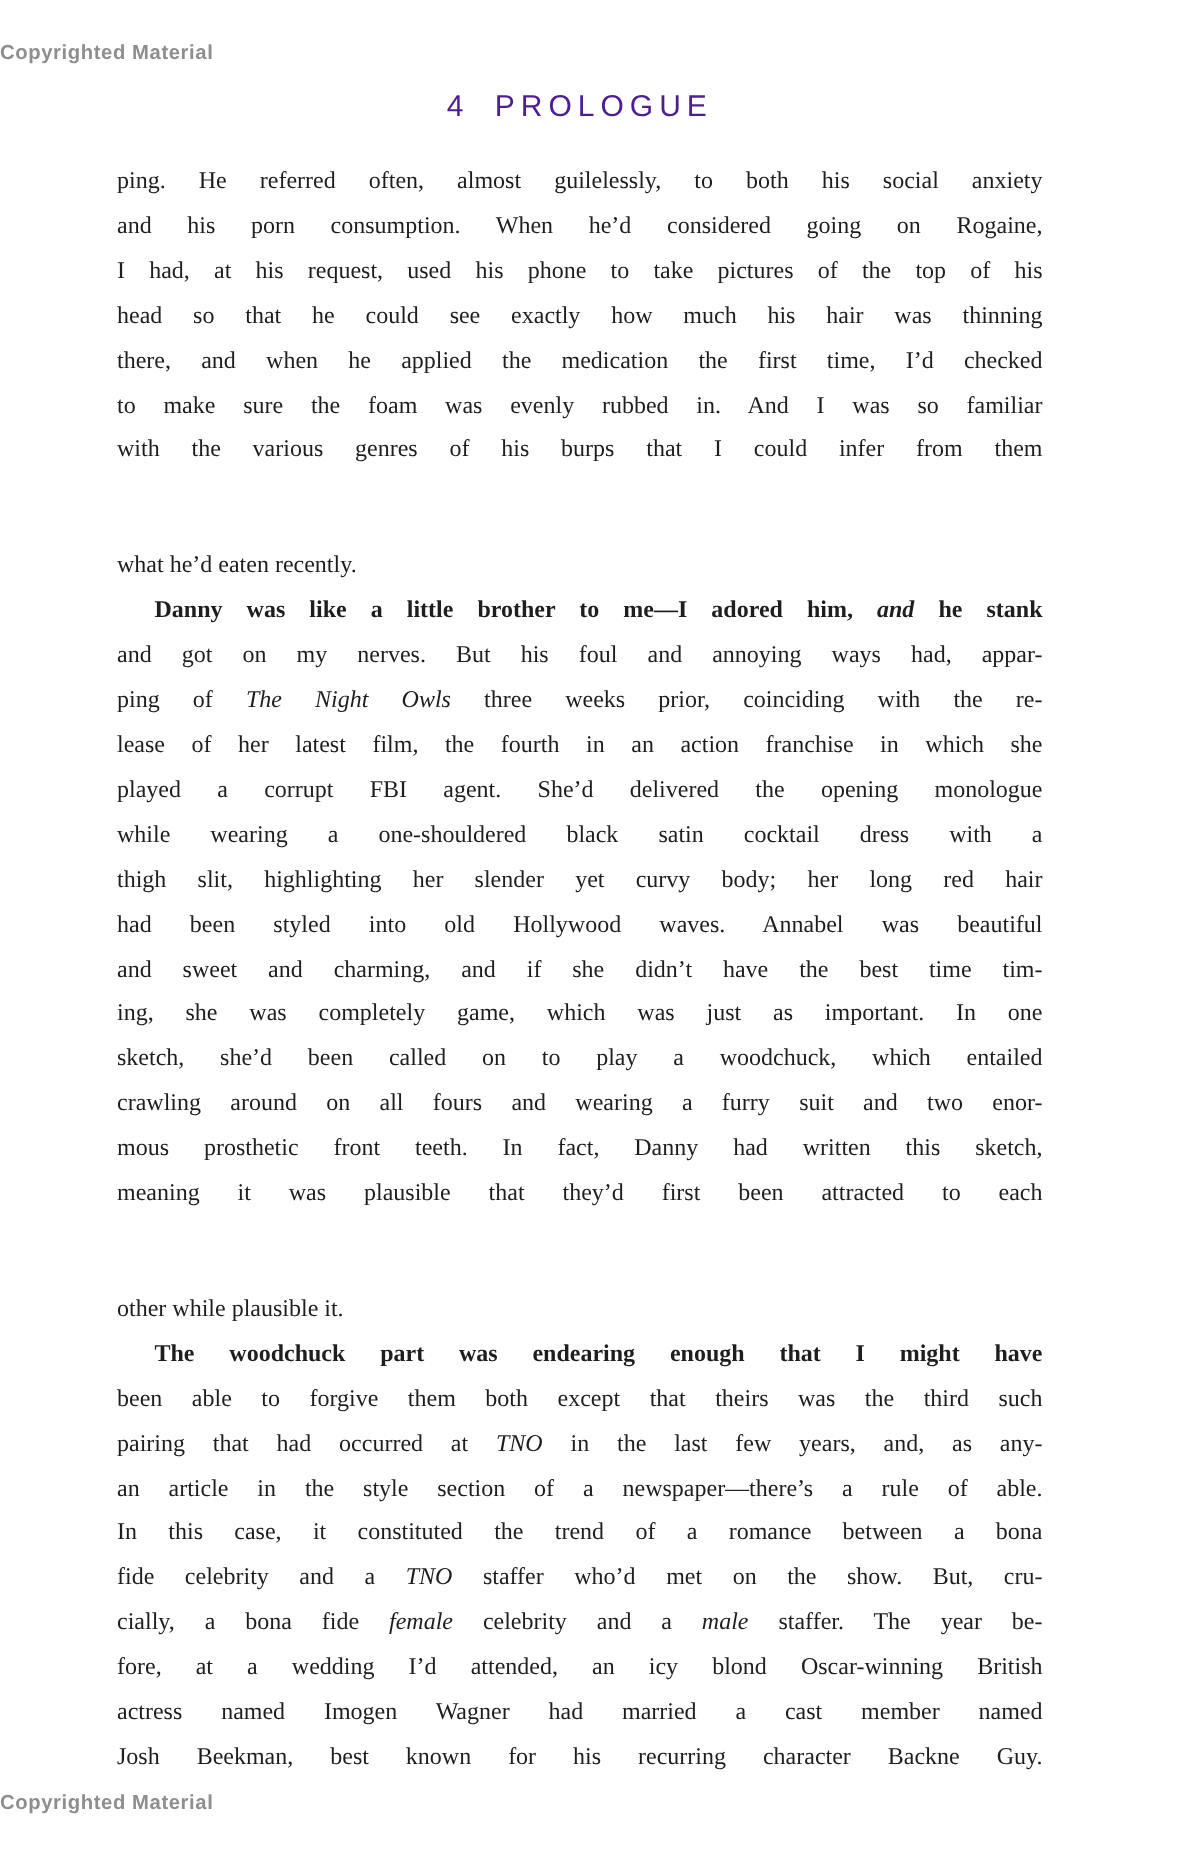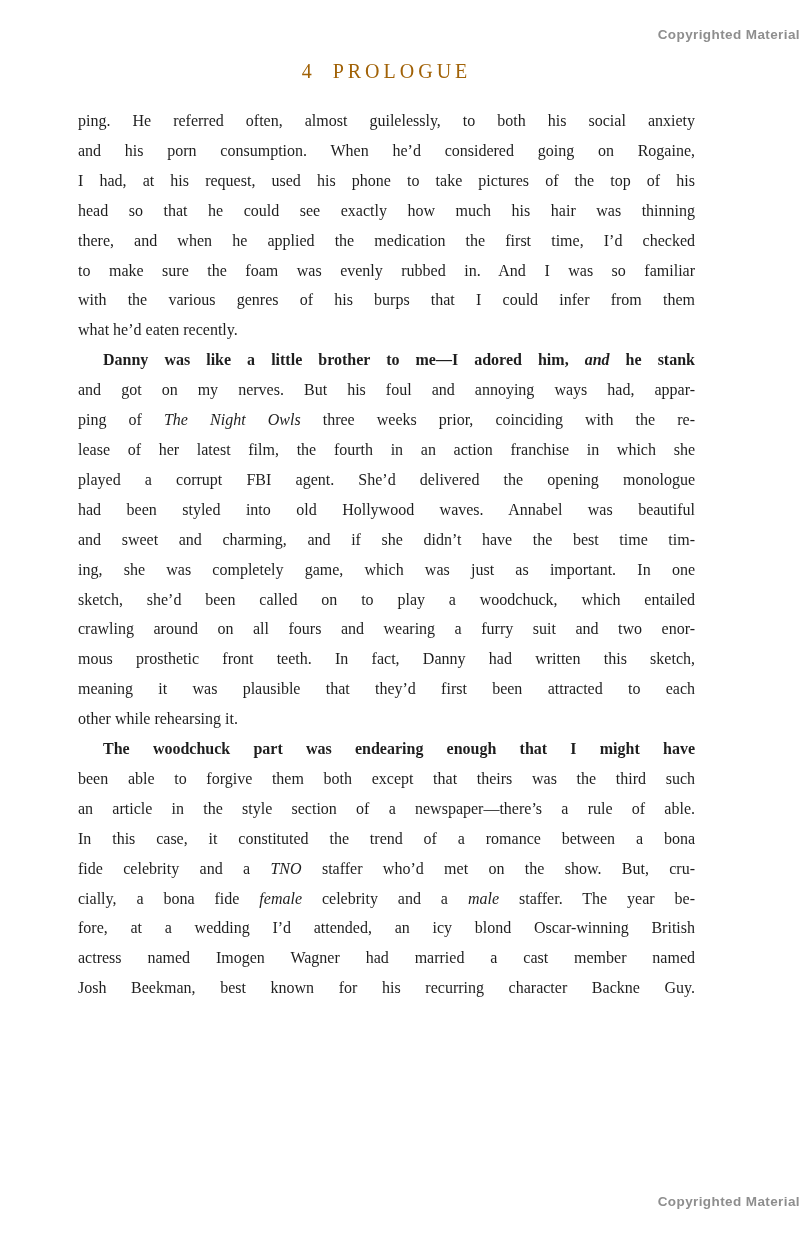--- a/index.html
+++ b/index.html
@@ -13,21 +13,21 @@
     height: 1235px;
     background: #ffffff;
     font-family: "Liberation Serif", serif;
     color: #1e1e1e;
     overflow: hidden;
   }
   .copyright {
     position: absolute;
     left: 0;
     width: 800px;
-    text-align: right;
+    text-align: left;
     font-family: "Liberation Sans", sans-serif;
     font-size: 13.5px;
     font-weight: bold;
     color: #8e8e8e;
     letter-spacing: 0.4px;
   }
   .copyright.top { top: 27px; }
   .copyright.bottom { top: 1194px; }
   .running-head {
     position: absolute;
@@ -57,67 +57,71 @@
     line-height: 29.9px;
   }
   .para { margin: 0; padding: 0; }
   .line {
     text-align: justify;
     text-align-last: justify;
   }
   .line.short {
     text-align: right;
     text-align-last: left;
+    margin-top: 47px;
   }
   .para.indent .line:first-child {
     text-indent: 25px;
     font-weight: bold;
   }
   .line em { font-style: italic; }
 </style>
 </head>
 <body>
 
 <div class="page" style="background: rgb(255, 255, 255); color: rgb(30, 30, 30);">
 
   <div class="copyright top" style="color: rgb(142, 142, 142);">Copyrighted Material</div>
 
-  <div class="running-head" style="color: #a16207; font-family: Liberation Serif, serif;">
+  <div class="running-head" style="color: #4c1d95;">
     <span class="pagenum">4</span><span class="chapter">PROLOGUE</span>
   </div>
 
   <div class="body-text" id="body-text">
       <div class="para">
         <div class="line"><span>ping. He referred often, almost guilelessly, to both his social anxiety</span></div>
         <div class="line"><span>and his porn consumption. When he’d considered going on Rogaine,</span></div>
         <div class="line"><span>I had, at his request, used his phone to take pictures of the top of his</span></div>
         <div class="line"><span>head so that he could see exactly how much his hair was thinning</span></div>
         <div class="line"><span>there, and when he applied the medication the first time, I’d checked</span></div>
         <div class="line"><span>to make sure the foam was evenly rubbed in. And I was so familiar</span></div>
         <div class="line"><span>with the various genres of his burps that I could infer from them</span></div>
         <div class="line short"><span>what he’d eaten recently.</span></div>
       </div>
       <div class="para indent">
         <div class="line"><span>Danny was like a little brother to me—I adored him, </span><em>and</em><span> he stank</span></div>
         <div class="line"><span>and got on my nerves. But his foul and annoying ways had, appar-</span></div>
         <div class="line"><span>ping of </span><em>The Night Owls</em><span> three weeks prior, coinciding with the re-</span></div>
         <div class="line"><span>lease of her latest film, the fourth in an action franchise in which she</span></div>
         <div class="line"><span>played a corrupt FBI agent. She’d delivered the opening monologue</span></div>
+        <div class="line"><span>while wearing a one-shouldered black satin cocktail dress with a</span></div>
+        <div class="line"><span>thigh slit, highlighting her slender yet curvy body; her long red hair</span></div>
         <div class="line"><span>had been styled into old Hollywood waves. Annabel was beautiful</span></div>
         <div class="line"><span>and sweet and charming, and if she didn’t have the best time tim-</span></div>
         <div class="line"><span>ing, she was completely game, which was just as important. In one</span></div>
         <div class="line"><span>sketch, she’d been called on to play a woodchuck, which entailed</span></div>
         <div class="line"><span>crawling around on all fours and wearing a furry suit and two enor-</span></div>
         <div class="line"><span>mous prosthetic front teeth. In fact, Danny had written this sketch,</span></div>
         <div class="line"><span>meaning it was plausible that they’d first been attracted to each</span></div>
-        <div class="line short"><span>other while rehearsing it.</span></div>
+        <div class="line short"><span>other while plausible it.</span></div>
       </div>
       <div class="para indent">
         <div class="line"><span>The woodchuck part was endearing enough that I might have</span></div>
         <div class="line"><span>been able to forgive them both except that theirs was the third such</span></div>
+        <div class="line"><span>pairing that had occurred at </span><em>TNO</em><span> in the last few years, and, as any-</span></div>
         <div class="line"><span>an article in the style section of a newspaper—there’s a rule of able.</span></div>
         <div class="line"><span>In this case, it constituted the trend of a romance between a bona</span></div>
         <div class="line"><span>fide celebrity and a </span><em>TNO</em><span> staffer who’d met on the show. But, cru-</span></div>
         <div class="line"><span>cially, a bona fide </span><em>female</em><span> celebrity and a </span><em>male</em><span> staffer. The year be-</span></div>
         <div class="line"><span>fore, at a wedding I’d attended, an icy blond Oscar-winning British</span></div>
         <div class="line"><span>actress named Imogen Wagner had married a cast member named</span></div>
         <div class="line"><span>Josh Beekman, best known for his recurring character Backne Guy.</span></div>
       </div>
     </div>
 

